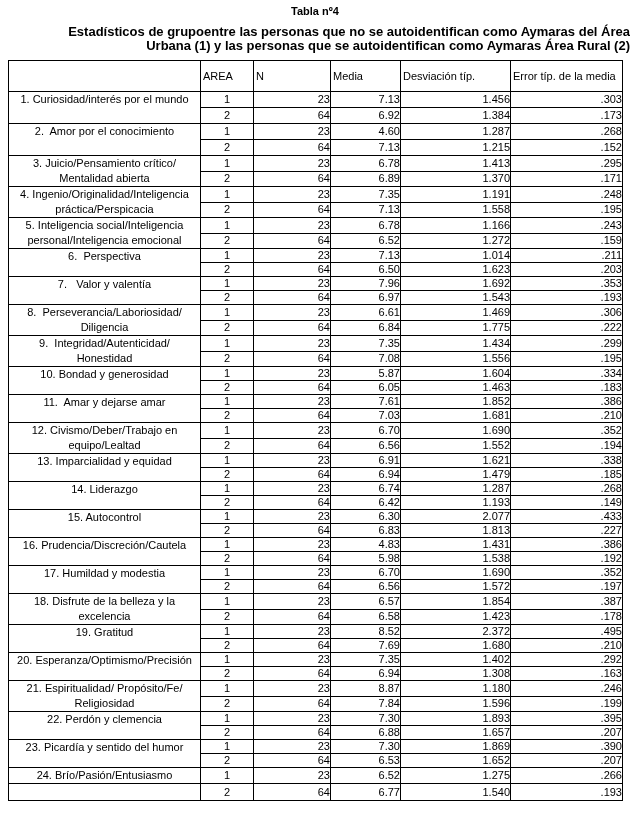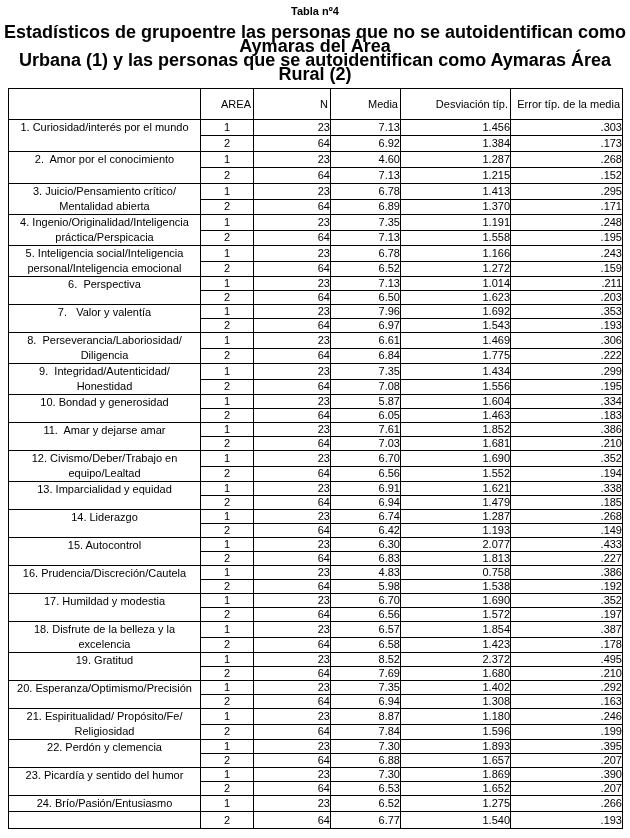--- a/index.html
+++ b/index.html
@@ -15,42 +15,42 @@
   }
   .page { padding: 4px 8px 0 8px; }
   .title-line {
     text-align: center;
     font-size: 11px;
     font-weight: bold;
     margin: 0;
     line-height: 15px;
   }
   .subtitle {
-    text-align: center;
-    font-size: 18px;
+    text-align: right;
+    font-size: 13px;
     font-weight: bold;
     margin: 6px -8px 7px -8px;
     line-height: 14px;
     white-space: pre-line;
   }
   table.stats {
     border-collapse: collapse;
     width: 614px;
     table-layout: fixed;
     font-size: 11px;
   }
   table.stats th, table.stats td {
     border: 1px solid #000000;
     padding: 0;
     font-weight: normal;
     overflow: hidden;
   }
   table.stats thead th {
     height: 30px;
-    text-align: right;
+    text-align: left;
     vertical-align: middle;
     line-height: 13px;
     padding: 0 2px;
   }
   td.lab {
     text-align: center;
     vertical-align: top;
     padding: 1px 1px 0 2px;
     white-space: pre;
     line-height: 15px;
@@ -318,21 +318,21 @@
           <td class="num">64</td>
           <td class="num">6.83</td>
           <td class="num">1.813</td>
           <td class="num">.227</td>
         </tr>
         <tr class="sub">
           <td class="lab" rowspan="2">16. Prudencia/Discreción/Cautela</td>
           <td class="area">1</td>
           <td class="num">23</td>
           <td class="num">4.83</td>
-          <td class="num">0.758</td>
+          <td class="num">1.431</td>
           <td class="num">.386</td>
         </tr>
         <tr class="sub">
           <td class="area">2</td>
           <td class="num">64</td>
           <td class="num">5.98</td>
           <td class="num">1.538</td>
           <td class="num">.192</td>
         </tr>
         <tr class="sub">

